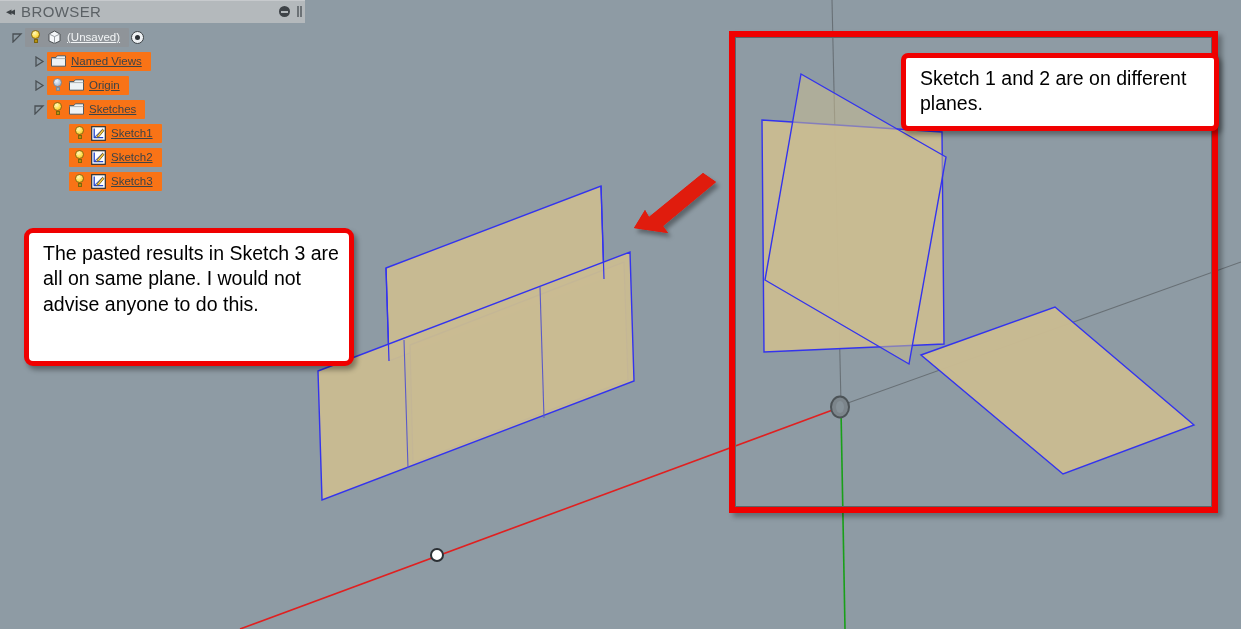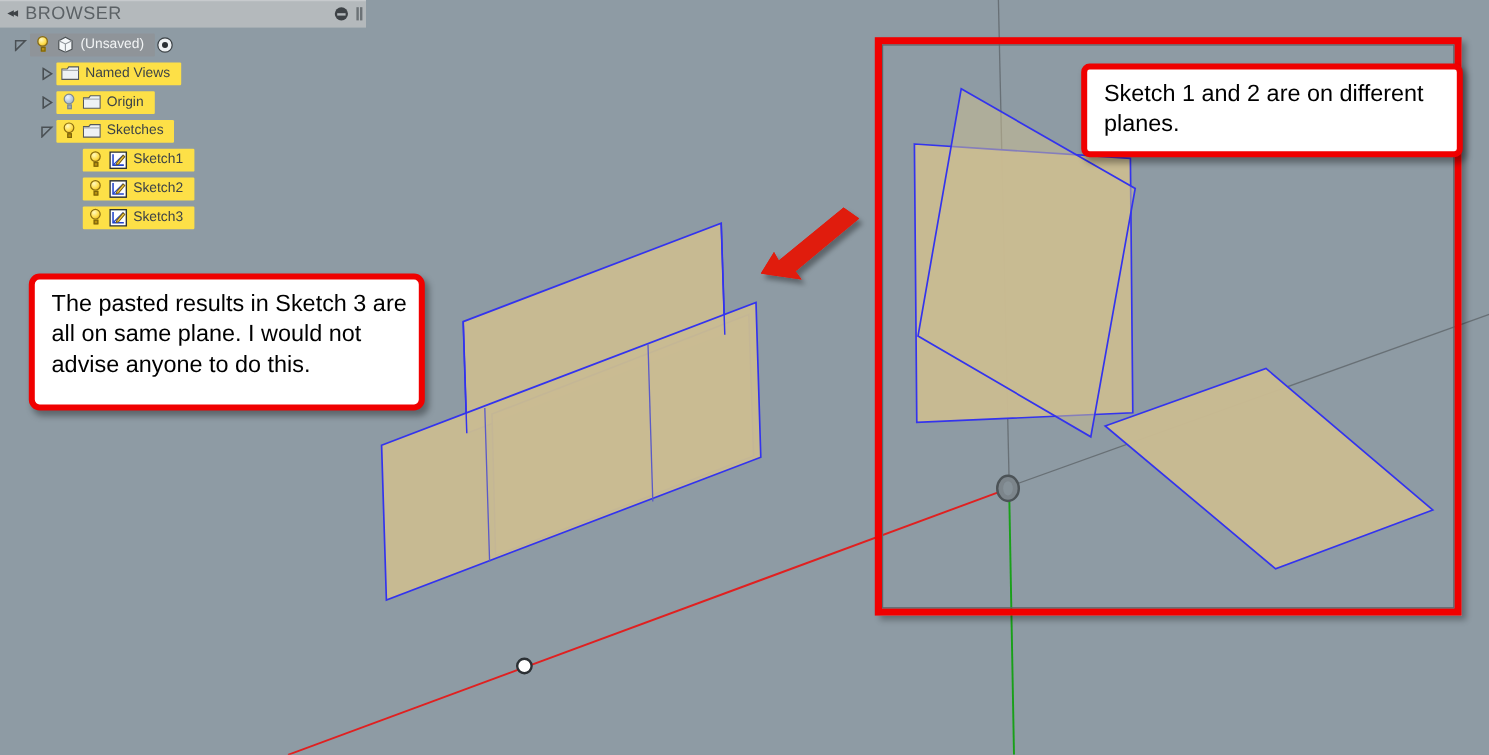--- a/index.html
+++ b/index.html
@@ -47,24 +47,24 @@
   
   #tree{position:absolute;left:0;top:25px;width:305px;font-size:11.5px;}
   .row{height:24px;display:flex;align-items:center;position:relative;}
   .twisty{
     width:15px;height:24px;display:flex;align-items:center;justify-content:center;
     color:#4a5054;font-size:10px;flex:0 0 15px;
   }
   .twisty.spacer{visibility:hidden;}
   .rowbody{
     height:19px;display:flex;align-items:center;gap:5px;padding:0 9px 0 4px;
-    background:#fde047;border-radius:1px;
+    background:#f97316;border-radius:1px;
   }
   .rowbody.selected{background:#8f9499;}
-  .rowlabel{color:#3d4347;white-space:nowrap;}
+  .rowlabel{color:#3d4347;white-space:nowrap;text-decoration:underline;}
   .rowbody.selected .rowlabel{color:#f2f4f5;}
 
   
   .bulb{width:13px;height:14px;position:relative;flex:0 0 13px;}
   .bulb .glass{
     position:absolute;left:2px;top:0;width:9px;height:9px;border-radius:50%;
     background:radial-gradient(circle at 35% 30%,#fff8bf 0%,#ffdf4e 55%,#e0a918 100%);
     border:1px solid #8a6c12;box-sizing:border-box;
   }
   .bulb .base{
@@ -85,21 +85,21 @@
     background:#2a2f33;
   }
 
   
   .callout{
     position:absolute;background:#ffffff;border:5px solid #f00000;border-radius:9px;
     box-shadow:3px 4px 5px rgba(0,0,0,.35);
     color:#000;font-size:19.5px;line-height:1.3;
     padding:8px 10px 9px 14px;box-sizing:border-box;
   }
-  #callout-left{left:24px;top:228px;width:330px;height:114px;}
+  #callout-left{left:24px;top:228px;width:330px;height:138px;}
   #callout-right{left:901px;top:53px;width:318px;height:78px;border-radius:7px;}
 
   
   #red-box{
     position:absolute;left:729px;top:31px;width:489px;height:482px;
     border:6px solid #f00000;box-sizing:border-box;
     box-shadow:4px 4px 5px rgba(0,0,0,.3);
   }
   #red-box-inner{
     position:absolute;left:735px;top:37px;width:477px;height:470px;

